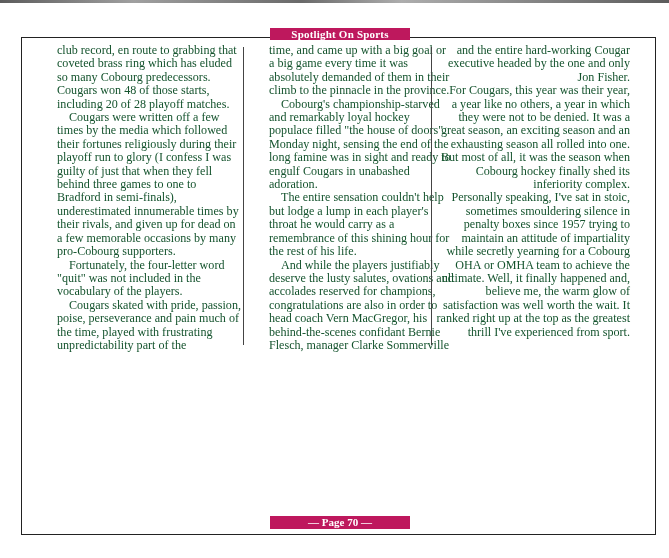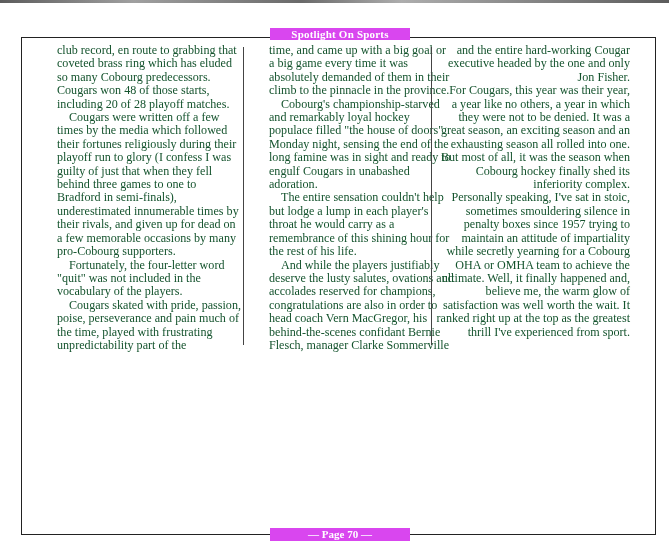--- a/index.html
+++ b/index.html
@@ -10,30 +10,30 @@
   .top-edge {
     position: absolute; left: 0; top: 0; width: 669px; height: 3px;
     background: linear-gradient(to right, #333 0%, #888 20%, #444 45%, #999 60%, #333 100%);
     opacity: 0.8;
   }
   .frame {
     position: absolute; left: 21px; top: 37px; width: 635px; height: 498px;
     border: 1.5px solid #222; box-sizing: border-box;
   }
   .banner {
-    position: absolute; background: #d946ef; color: #fff;
+    position: absolute; background: #be185d; color: #fff;
     font-weight: bold; text-align: center; box-sizing: border-box;
     font-family: "Liberation Serif", "DejaVu Serif", serif;
   }
   .header-banner {
     left: 270px; top: 28px; width: 140px; height: 12px;
     font-size: 11px; line-height: 12px; letter-spacing: 0.2px;
   }
   .footer-banner {
-    left: 270px; top: 528px; width: 140px; height: 13px;
+    left: 270px; top: 516px; width: 140px; height: 13px;
     font-size: 11px; line-height: 13px;
   }
   .column {
     position: absolute; top: 44px; font-size: 12.1px; line-height: 13.4px;
     color: #14532d;
   }
   .col1 { left: 57px; width: 185px; }
   .col2 { left: 248px; width: 185px; padding-left: 2px; margin-left: 19px; }
   .col3 { left: 432px; width: 196px; padding-left: 2px; text-align: right; }
   .rule {

